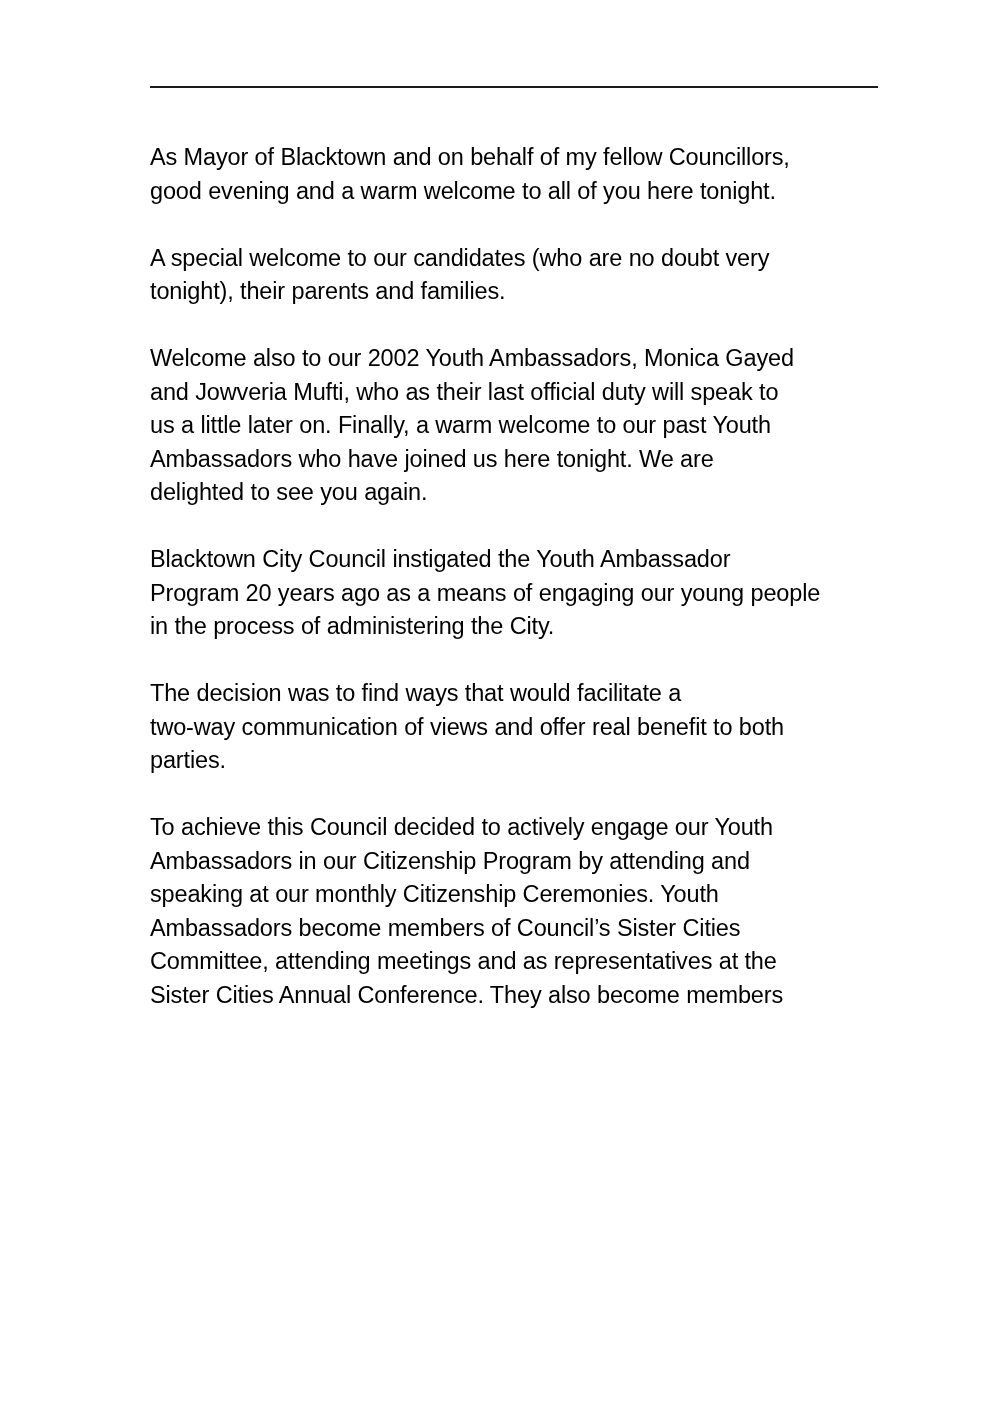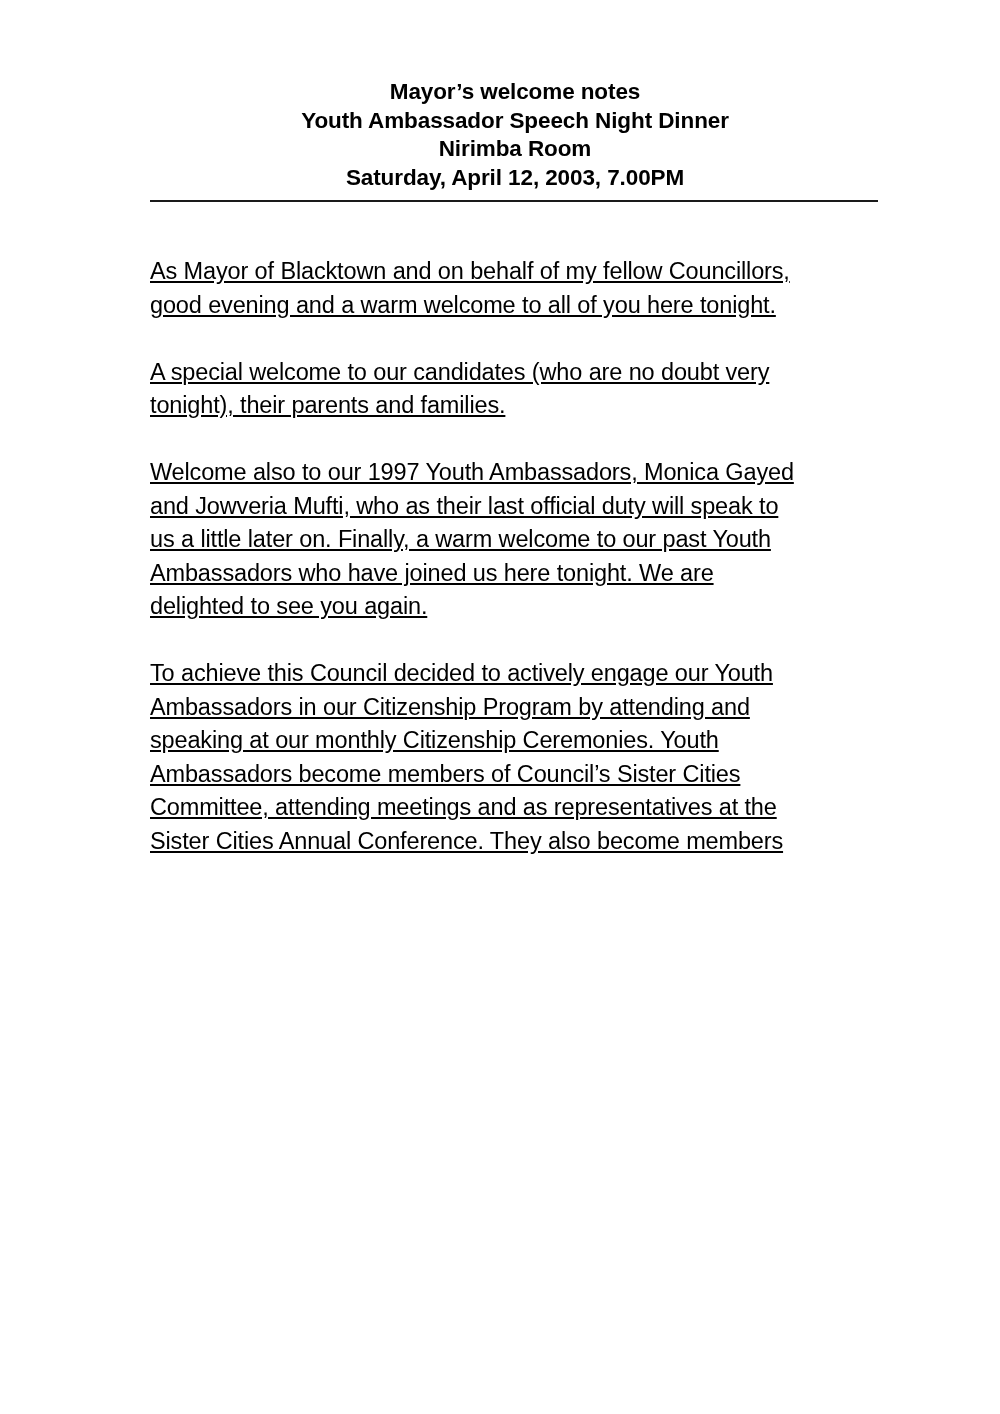--- a/index.html
+++ b/index.html
@@ -43,21 +43,20 @@
   .header-rule {
     width: 728px;
     height: 0;
     border-top: 2.4px solid #1a1a1a;
     margin: 8px 0 0 0;
   }
 
   
   .body-content {
     margin-top: 53px;
-    text-decoration: underline;
   }
 
   .para {
     font-size: 23.5px;
     line-height: 33.5px;
     letter-spacing: -0.15px;
     margin: 0 0 33.5px 0;
     white-space: pre-line;
     word-spacing: 0.1px;
   }
@@ -65,39 +64,39 @@
   .para:last-child {
     margin-bottom: 0;
   }
 </style>
 </head>
 <body>
 
 <div class="page">
   <div class="page-body">
 
-    <div class="doc-header">
-      <span class="hdr-line">Mayor’s welcome notes</span>
-      <span class="hdr-line">Youth Ambassador Speech Night Dinner</span>
-      <span class="hdr-line">Nirimba Room</span>
-      <span class="hdr-line">Saturday, April 12, 2003, 7.00PM</span>
-    </div>
 
     <div class="header-rule"></div>
 
     <div class="body-content">
       <p class="para">As Mayor of Blacktown and on behalf of my fellow Councillors,
 good evening and a warm welcome to all of you here tonight.</p>
       <p class="para">A special welcome to our candidates (who are no doubt very
 tonight), their parents and families.</p>
-      <p class="para">Welcome also to our 1997 Youth Ambassadors, Monica Gayed
+      <p class="para">Welcome also to our 2002 Youth Ambassadors, Monica Gayed
 and Jowveria Mufti, who as their last official duty will speak to
 us a little later on. Finally, a warm welcome to our past Youth
 Ambassadors who have joined us here tonight. We are
 delighted to see you again.</p>
+      <p class="para">Blacktown City Council instigated the Youth Ambassador
+Program 20 years ago as a means of engaging our young people
+in the process of administering the City.</p>
+      <p class="para">The decision was to find ways that would facilitate a
+two-way communication of views and offer real benefit to both
+parties.</p>
       <p class="para">To achieve this Council decided to actively engage our Youth
 Ambassadors in our Citizenship Program by attending and
 speaking at our monthly Citizenship Ceremonies. Youth
 Ambassadors become members of Council’s Sister Cities
 Committee, attending meetings and as representatives at the
 Sister Cities Annual Conference.   They also become members</p>
     </div>
 
   </div>
 </div>

